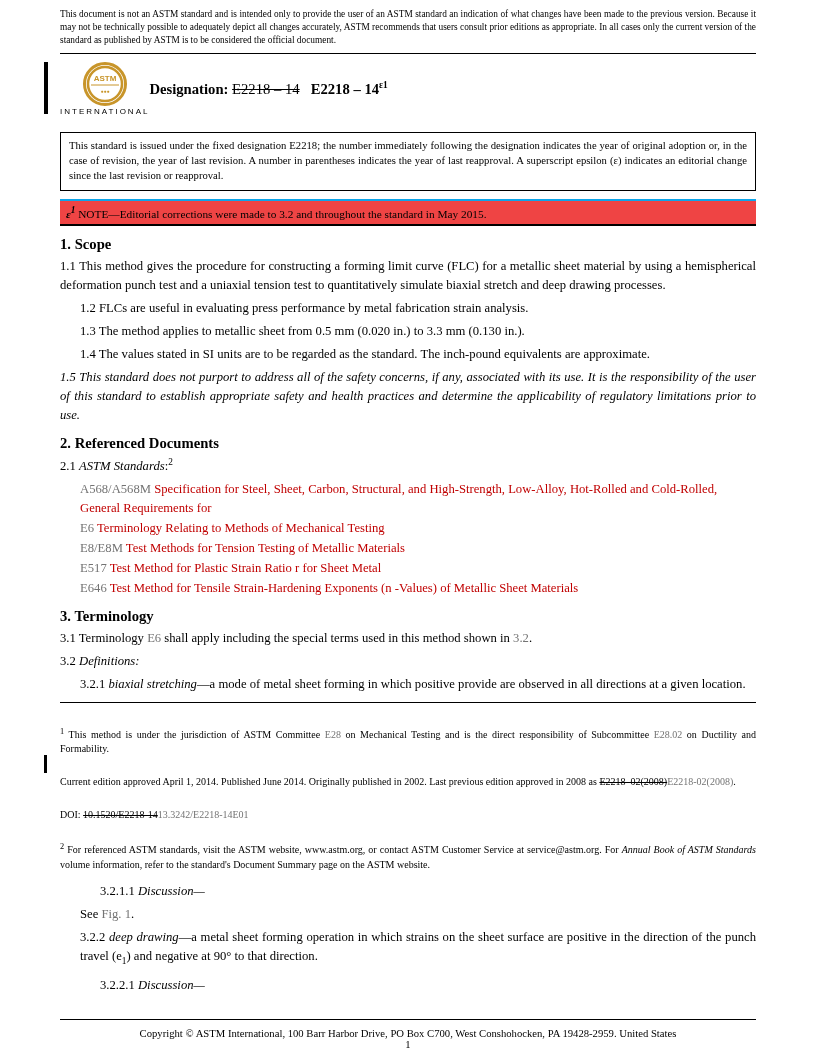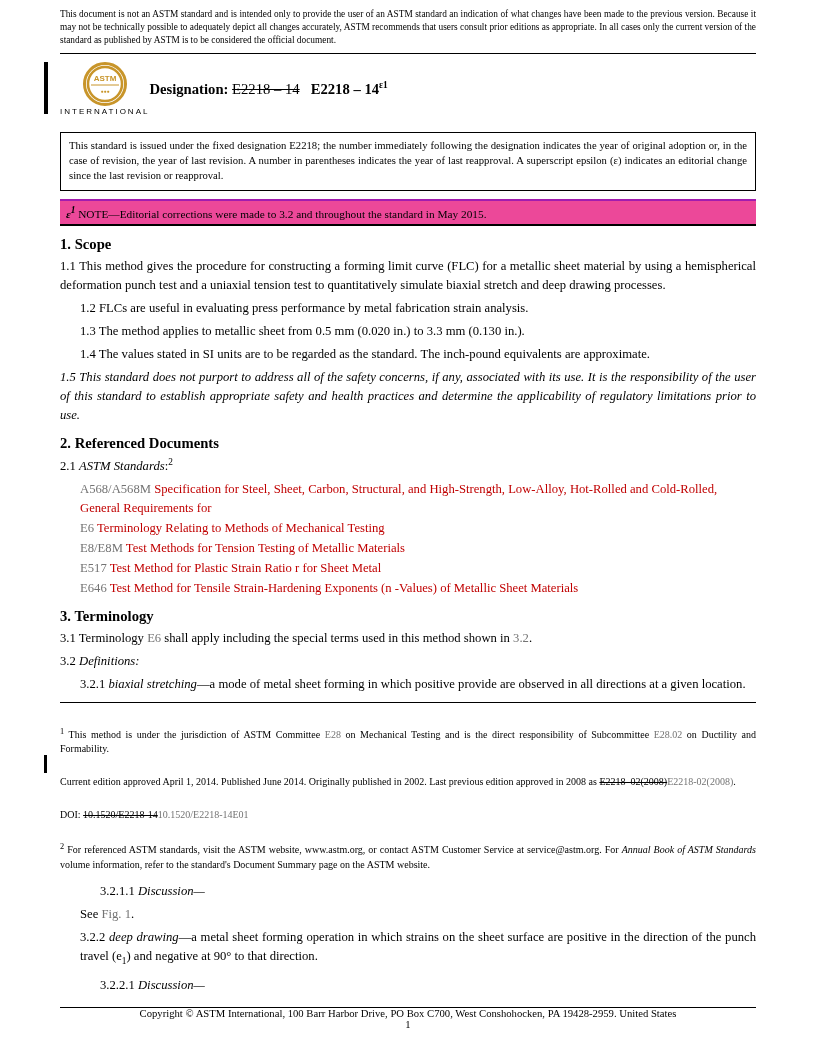--- a/index.html
+++ b/index.html
@@ -84,26 +84,26 @@
     }
     .issued-box {
       border: 1px solid #000;
       padding: 6px 8px;
       font-size: 8pt;
       line-height: 1.4;
       margin-bottom: 8px;
       text-align: justify;
     }
     .note-box {
-      border-top: 2px solid #a21caf;
+      border-top: 2px solid #0ea5e9;
       border-bottom: 2px solid #000;
       padding: 4px 6px;
       font-size: 8.5pt;
       margin-bottom: 10px;
-      background: #ec4899;
+      background: #ef4444;
     }
     .note-box .note-label {
       font-style: italic;
       font-weight: bold;
     }
     .section-title {
       font-size: 11pt;
       font-weight: bold;
       margin: 10px 0 4px 0;
     }
@@ -147,23 +147,23 @@
       text-align: justify;
       margin-bottom: 3px;
       margin-top: 19px;
     }
     .strikethrough {
       text-decoration: line-through;
     }
     .page-footer {
       text-align: center;
       font-size: 8pt;
-      margin-top: 12px;
+      margin-top: 24px;
       border-top: 1px solid #000;
-      padding-top: 0;
+      padding-top: 8px;
     }
     .sup { font-size: 7pt; vertical-align: super; }
   </style>
 </head>
 <body>
 
 <div class="page">
 
   <div class="top-notice">
     <span>This document is not an ASTM standard and is intended only to provide the user of an ASTM standard an indication of what changes have been made to the previous version. Because it may not be technically possible to adequately depict all changes accurately, ASTM recommends that users consult prior editions as appropriate. In all cases only the current version of the standard as published by ASTM is to be considered the official document.</span>
@@ -257,21 +257,21 @@
   </div>
 
   <div class="footnote-section">
     <div class="footnote-text">
       <sup>1</sup> This method is under the jurisdiction of ASTM Committee <span class="red-link">E28</span> on Mechanical Testing and is the direct responsibility of Subcommittee <span class="red-link">E28.02</span> on Ductility and Formability.
     </div>
     <div class="footnote-text">
       Current edition approved April 1, 2014. Published June 2014. Originally published in 2002. Last previous edition approved in 2008 as <span class="strikethrough">E2218–02(2008)</span><span class="red-link">E2218-02(2008)</span>.
     </div>
     <div class="footnote-text">
-      DOI: <span class="strikethrough">10.1520/E2218-14</span><span class="red-link">10.1520/E2218-14E01</span>
+      DOI: <span class="strikethrough">10.1520/E2218-14</span><span class="red-link">13.3242/E2218-14E01</span>
     </div>
     <div class="footnote-text">
       <sup>2</sup> For referenced ASTM standards, visit the ASTM website, www.astm.org, or contact ASTM Customer Service at service@astm.org. For <span class="italic-text">Annual Book of ASTM Standards</span> volume information, refer to the standard's Document Summary page on the ASTM website.
     </div>
   </div>
 
   <div class="body-text indent2" style="margin-top:10px;">
     <span>3.2.1.1</span>  <span class="italic-text">Discussion—</span>
   </div>
 

